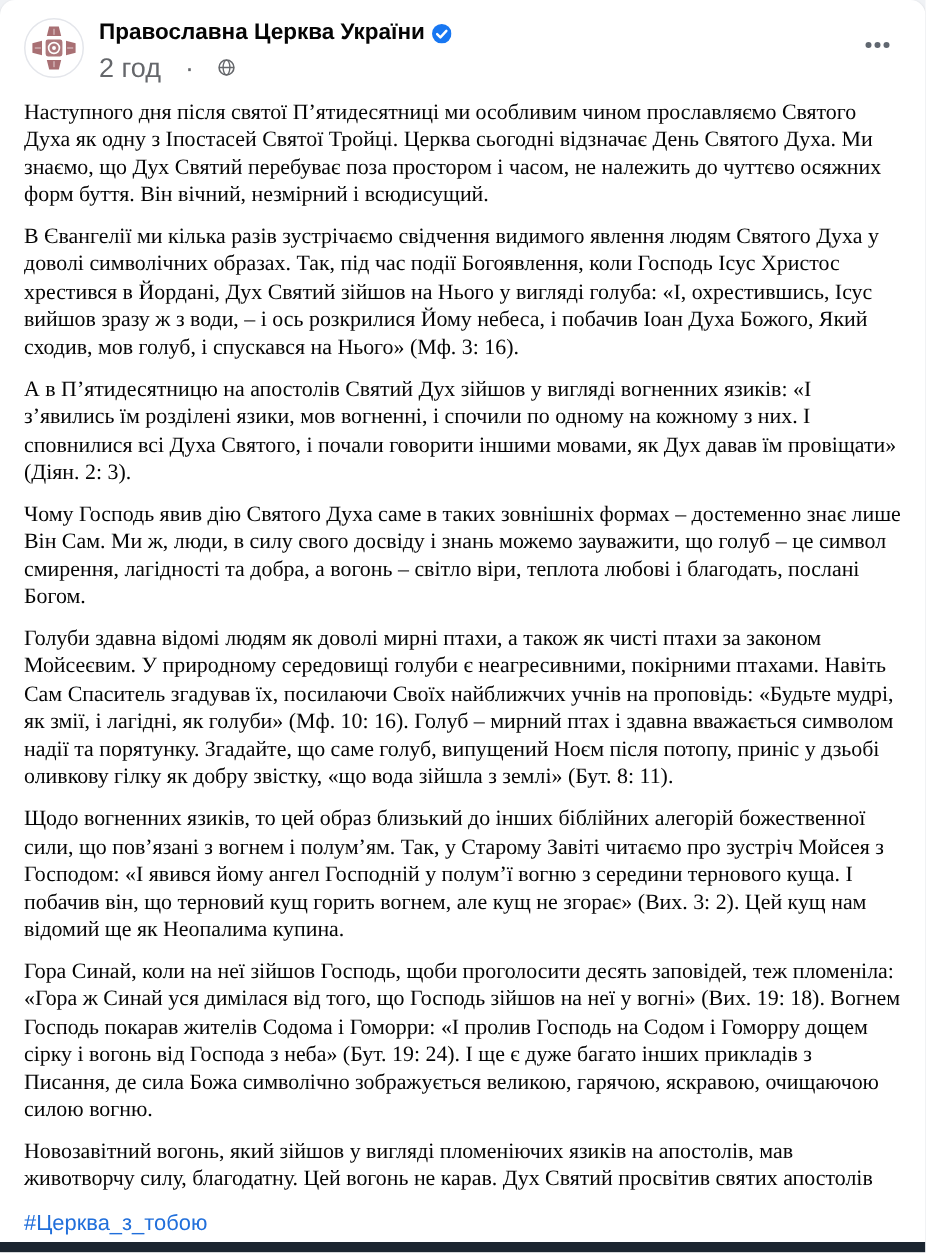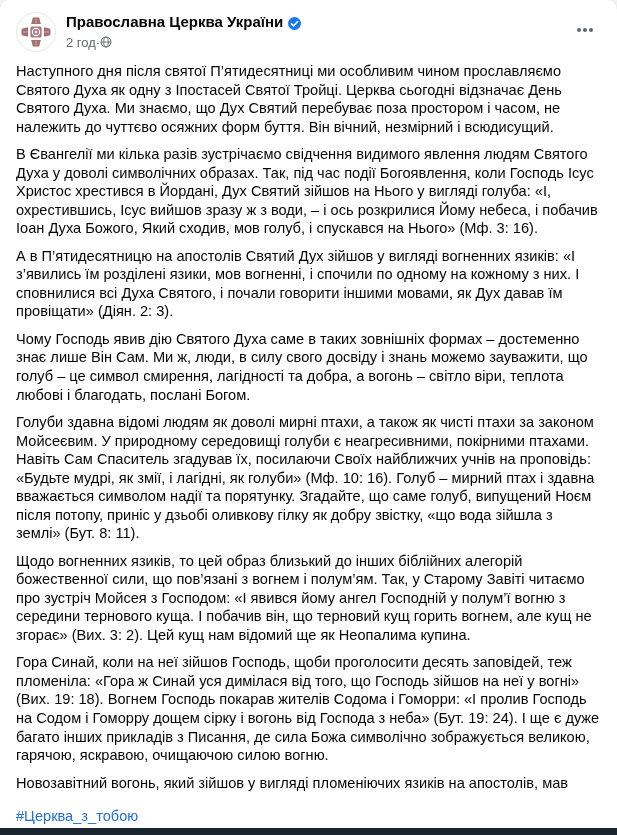--- a/index.html
+++ b/index.html
@@ -32,38 +32,38 @@
     flex:0 0 auto;cursor:pointer;
   }
   .header-meta{margin-left:10px;flex:1 1 auto;min-width:0;}
   .author-row{display:flex;align-items:center;gap:5px;margin-top:1px;}
   .author-name{
     font-size:15px;font-weight:700;color:var(--text);
     text-decoration:none;cursor:pointer;line-height:1.25;
   }
   .verified{width:13px;height:13px;flex:0 0 auto;}
   .time-row{
-    display:flex;align-items:center;gap:0;
-    font-size:13px;color:var(--secondary);margin-top:3px;
+    display:flex;align-items:center;gap:16px;
+    font-size:18px;color:var(--secondary);margin-top:3px;
   }
   .time-link{color:var(--secondary);text-decoration:none;cursor:pointer;}
   .dot-sep{line-height:1;}
   .globe{width:12px;height:12px;display:block;}
   .menu-btn{
     width:32px;height:32px;border:none;background:transparent;
     border-radius:50%;display:flex;align-items:center;justify-content:center;
     cursor:pointer;flex:0 0 auto;margin-top:2px;
   }
   
   .post-body{
     padding:4px 16px 0 16px;
     font-size:14.6px;line-height:1.27;color:var(--text);
     flex:1 1 auto;overflow:hidden;
   }
-  .post-body p{margin:0 0 9px 0;white-space:pre-wrap;}
+  .post-body p{margin:0 0 9px 0;white-space:pre-wrap;font-family:Liberation Serif, serif;}
   .hashtag{
     color:var(--link);text-decoration:none;cursor:pointer;
     font-size:14.6px;display:inline-block;margin:14px 0 4px 0;
   }
   .hashtag-row{padding:0 16px;}
   
   .photo-strip{
     height:7px;width:100%;background:var(--photo_strip);
     flex:0 0 auto;cursor:pointer;
   }

